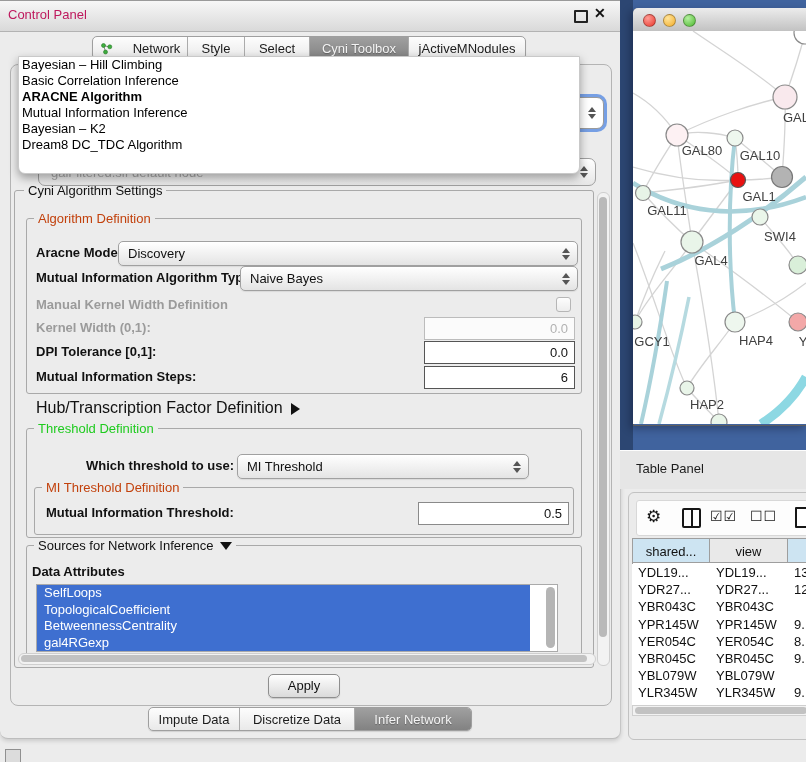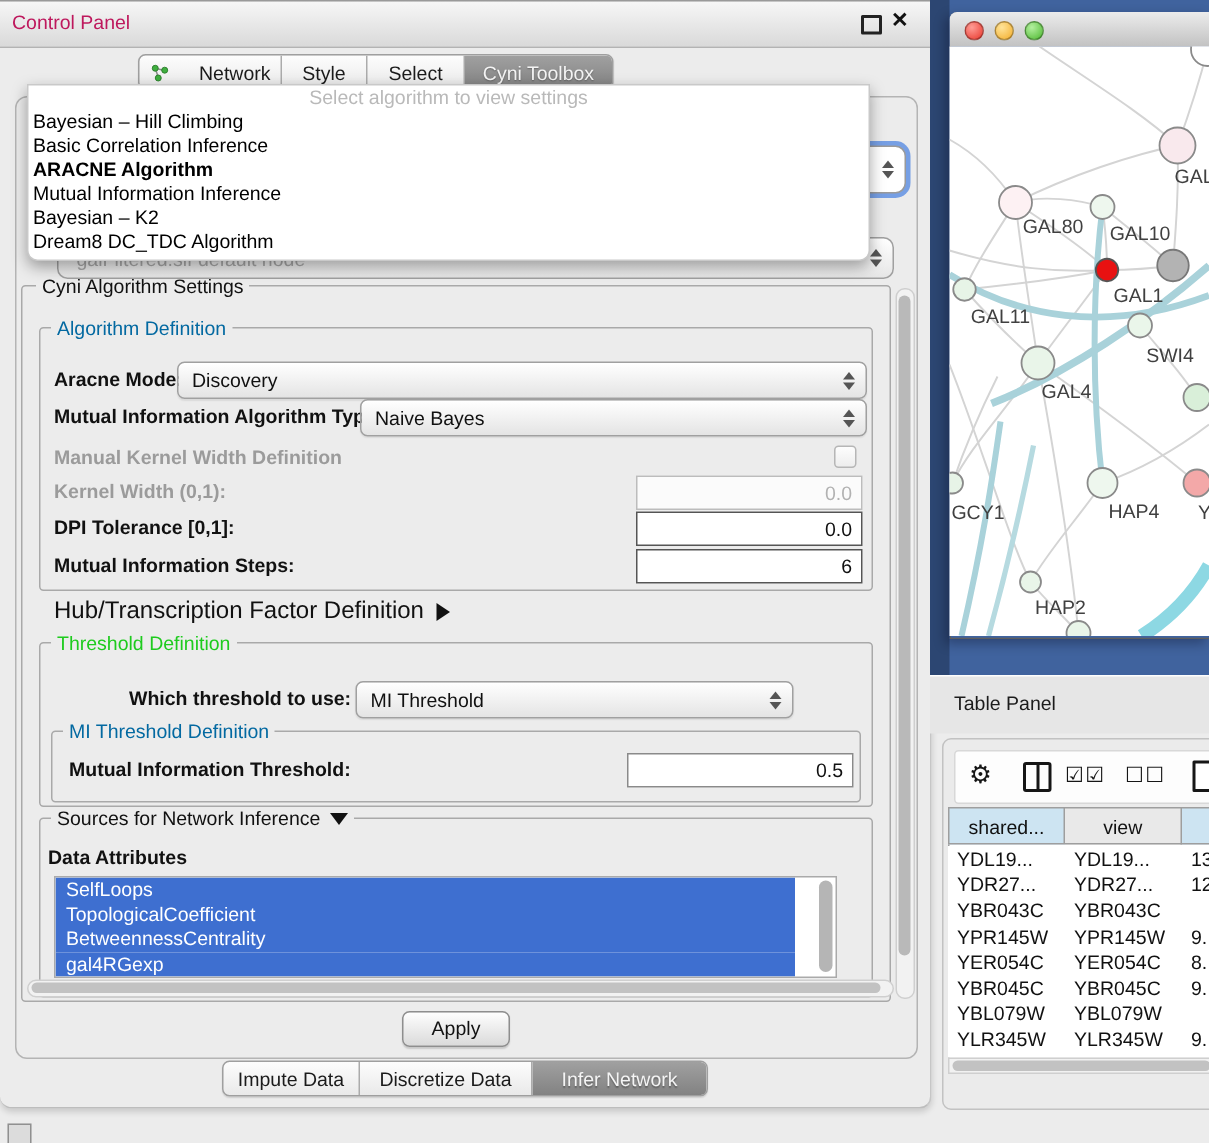--- a/index.html
+++ b/index.html
@@ -47,21 +47,21 @@
   .cbx{width:13px;height:13px;border:1px solid #b6b6b6;border-radius:3px;
        background:linear-gradient(#fdfdfd,#ededed);}
 
   .lbl{white-space:nowrap;}
   .b{font-weight:bold;}
   .gray{color:#9b9b9b;}
 
   
   .grp{border:1px solid #a9a9a9;border-radius:3px;}
   .legend{position:absolute;background:#ececec;padding:0 4px;white-space:nowrap;}
-  .lg-blue{color:#0369a1;}
+  .lg-blue{color:#c2410c;}
   .lg-green{color:#1ecb1e;}
 
   
   .popup{left:18px;top:56px;width:560px;height:116px;background:#fff;
          border:1px solid #c9c9c9;border-radius:0 0 7px 7px;z-index:10;
          box-shadow:0 4px 10px rgba(0,0,0,.35);overflow:hidden;}
   .dd-title{height:16px;line-height:16px;text-align:center;color:#b9b9b9;}
   .dd-item{height:16px;line-height:16px;padding-left:3px;color:#000;}
   .dd-item.bold{font-weight:bold;}
 
@@ -164,40 +164,42 @@
     </div>
     <div class="seg" style="width:56px">
       <span>Style</span>
     </div>
     <div class="seg" style="width:64px">
       <span>Select</span>
     </div>
     <div class="seg active" style="width:98px">
       <span>Cyni Toolbox</span>
     </div>
+    <div class="seg" style="width:116px">
+      <span>jActiveMNodules</span>
+    </div>
   </div>
 
   <div class="abs panel-main"></div>
 
   <div class="abs combo-focus behind">
     <span class="stp">
         <i class="up"></i>
         <i class="dn"></i>
       </span>
   </div>
   <div class="abs combo-gal behind">
     <span>galFiltered.sif default node</span>
     <span class="stp">
         <i class="up"></i>
         <i class="dn"></i>
       </span>
   </div>
 
   <div class="abs popup">
-    <div class="dd-title">Select algorithm to view settings</div>
 
       <div class="dd-item">Bayesian – Hill Climbing</div>
 
       <div class="dd-item">Basic Correlation Inference</div>
 
       <div class="dd-item bold">ARACNE Algorithm</div>
 
       <div class="dd-item">Mutual Information Inference</div>
 
       <div class="dd-item">Bayesian – K2</div>

